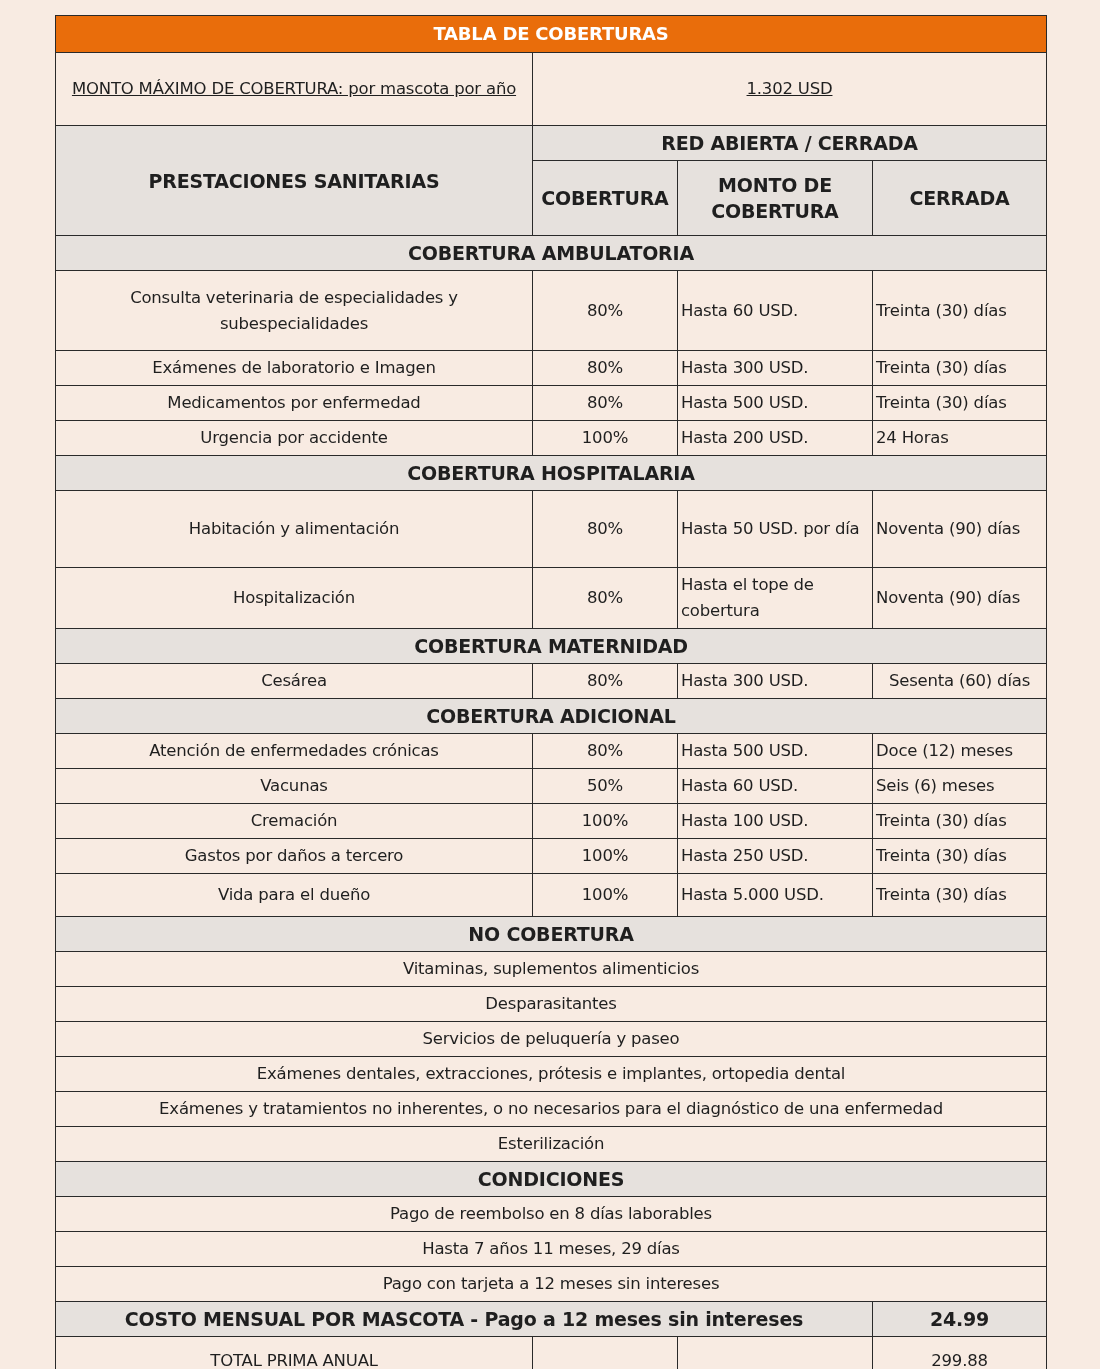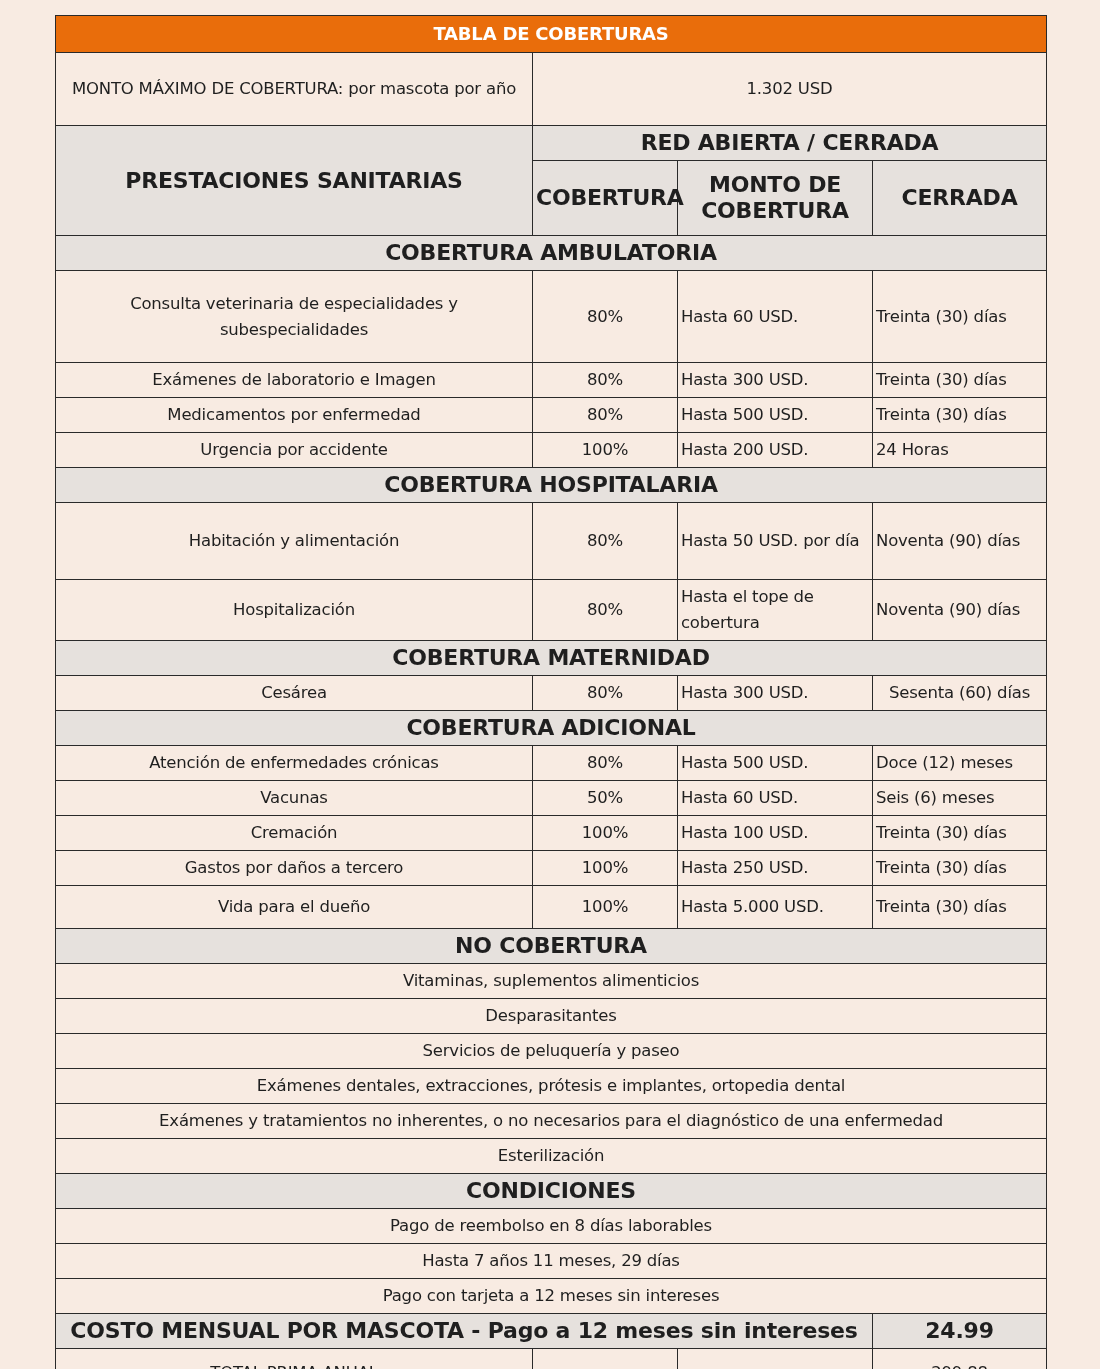--- a/index.html
+++ b/index.html
@@ -29,23 +29,23 @@
       background: #f8ebe2;
       letter-spacing: -0.2px;
     }
     td.title {
       background: #e96d0b !important;
       color: #ffffff;
       font-weight: bold;
       font-size: 18px;
       height: 36px;
     }
-    td.gray, tr.gray td { background: #e6e1dd !important; font-weight: bold; font-size: 22px; }
+    td.gray, tr.gray td { background: #e6e1dd !important; font-weight: bold; font-size: 19px; }
     td.left { text-align: left !important; }
-    tr.h72 td { height: 72px; }
+    tr.h72 td { height: 72px; text-decoration: underline; }
   </style>
 </head>
 <body>
 
 <table class="cov">
   <colgroup>
     <col style="width:477px">
     <col style="width:145px">
     <col style="width:195px">
     <col style="width:174px">
@@ -66,21 +66,21 @@
       <td style="height:61px">COBERTURA</td>
       <td style="padding:11px 20px;">MONTO DE COBERTURA</td>
       <td>CERRADA</td>
     </tr>
   </tbody>
   <tbody id="sections-body">
       <tr>
         <td class="gray" colspan="4" style="height:34px">COBERTURA AMBULATORIA</td>
       </tr>
       <tr>
-        <td style="height:59px;padding:16px 20px">Consulta veterinaria de especialidades y subespecialidades</td>
+        <td style="height:59px;padding:10px 20px">Consulta veterinaria de especialidades y subespecialidades</td>
         <td>80%</td>
         <td class="left">Hasta 60 USD.</td>
         <td class="left">Treinta (30) días</td>
       </tr>
       <tr>
         <td style="height:34px;padding:0 20px">Exámenes de laboratorio e Imagen</td>
         <td>80%</td>
         <td class="left">Hasta 300 USD.</td>
         <td class="left">Treinta (30) días</td>
       </tr>

